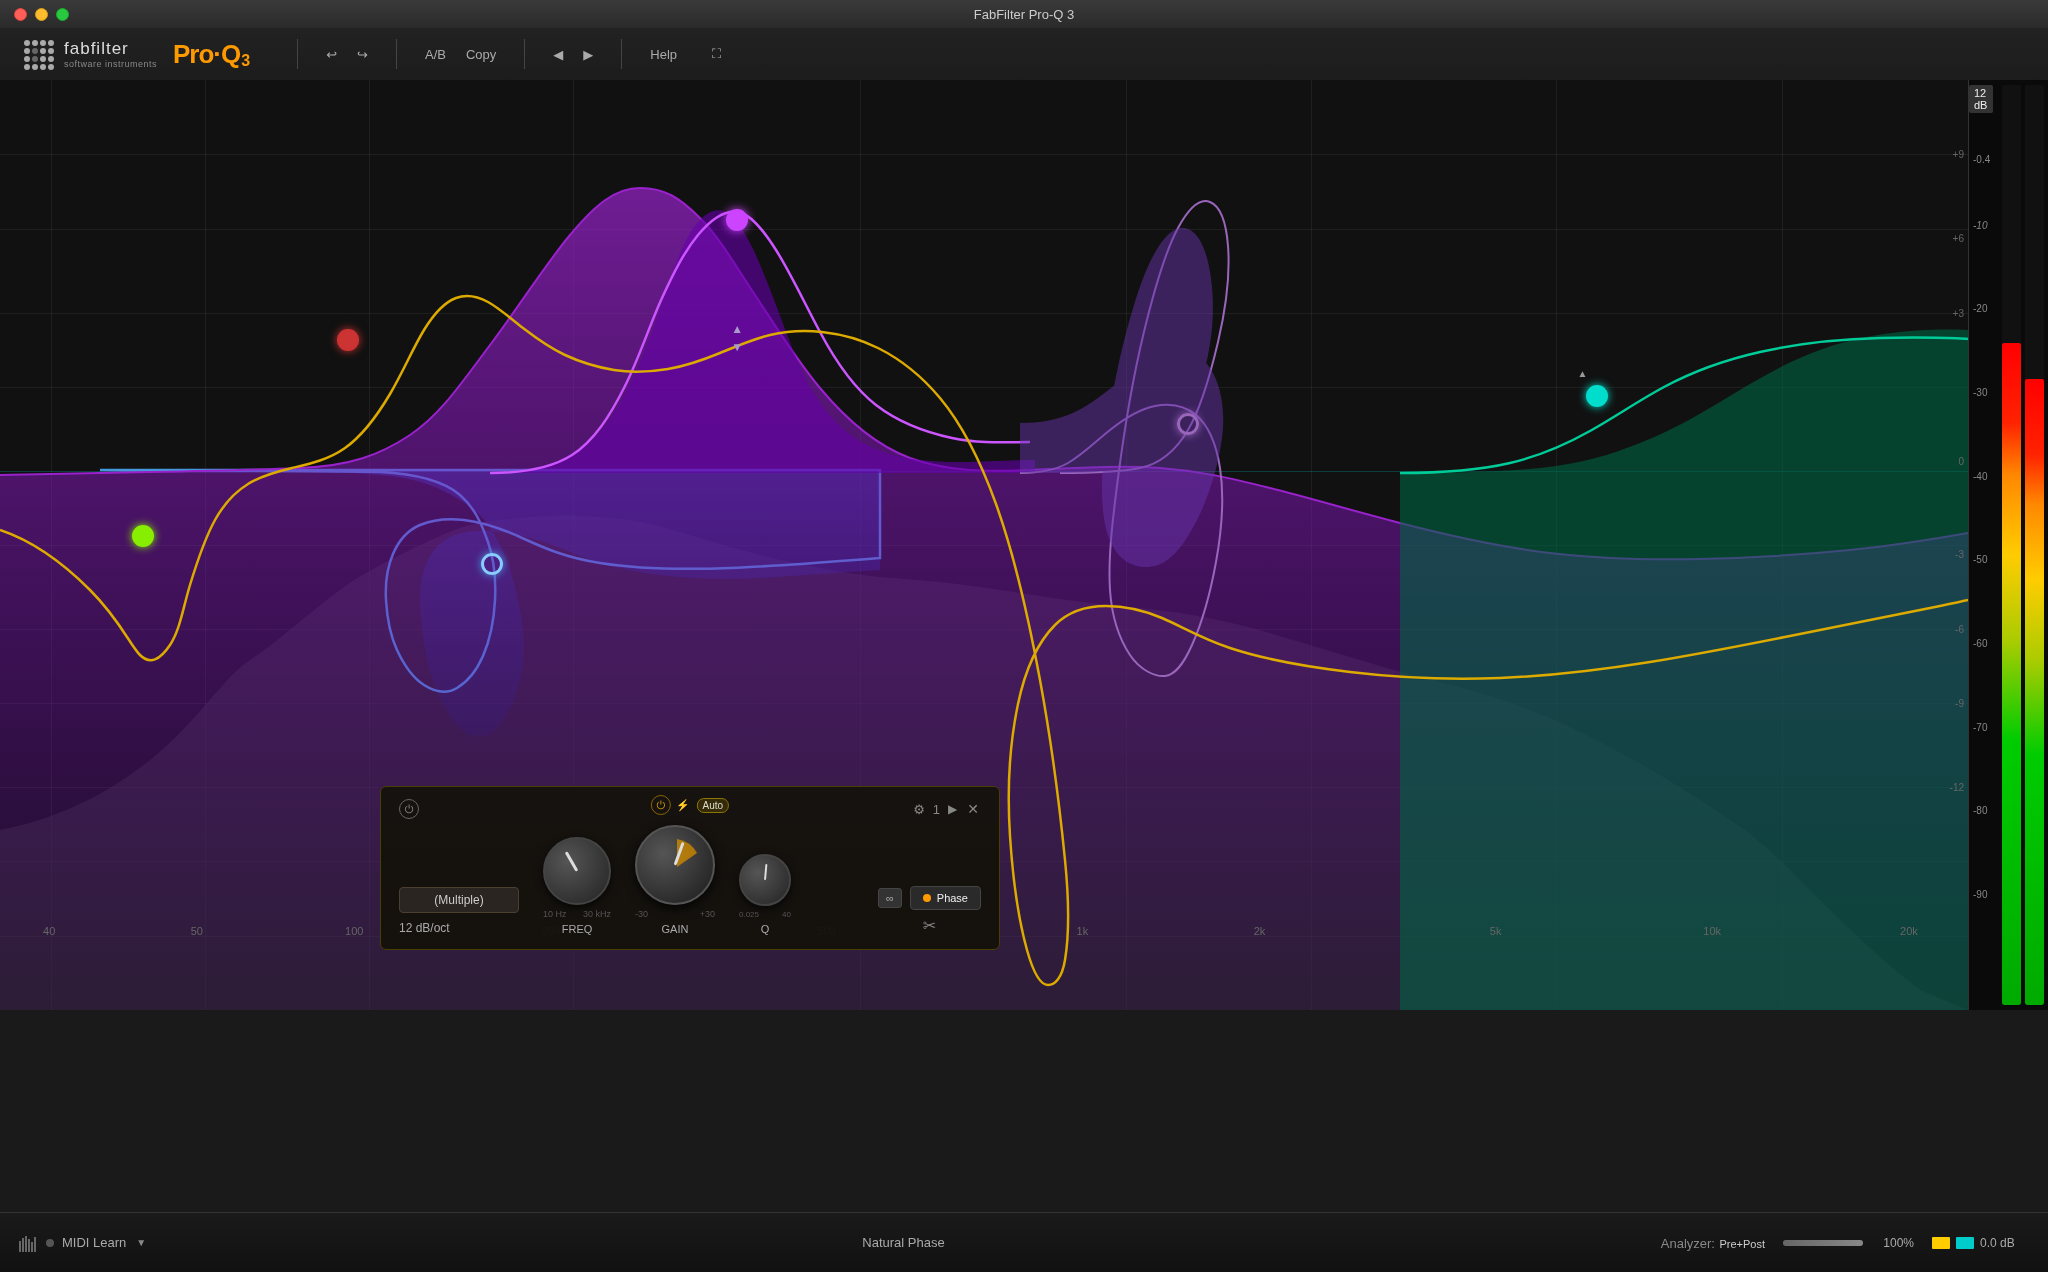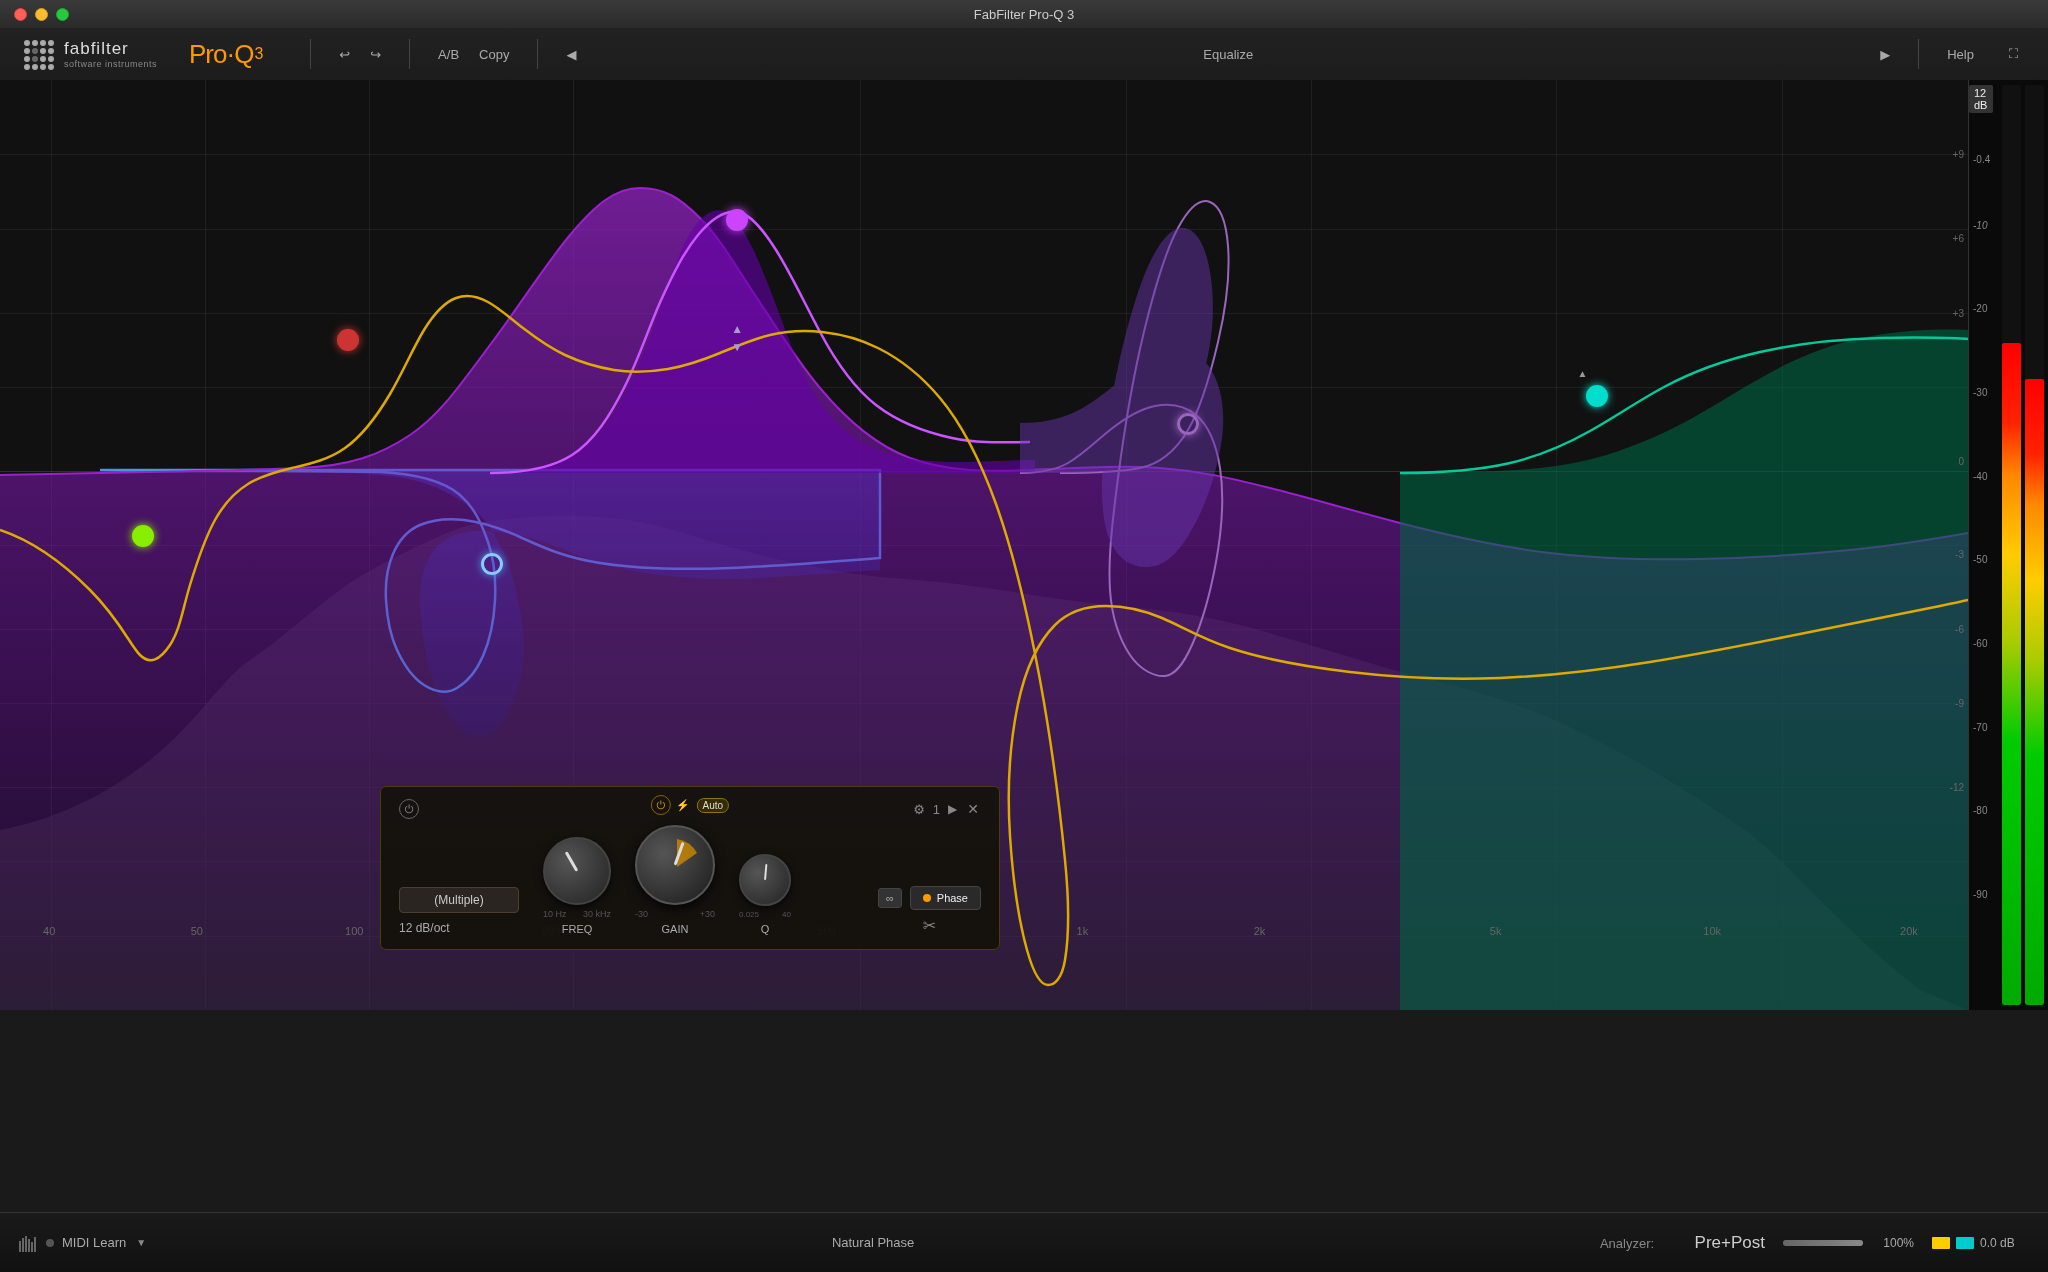--- a/index.html
+++ b/index.html
@@ -82,26 +82,26 @@
       font-weight: 300;
       letter-spacing: 1px;
     }
     .logo-subtitle {
       color: #888;
       font-size: 9px;
       letter-spacing: 0.5px;
     }
     .logo-proq {
       font-size: 26px;
-      font-weight: 400;
+      font-weight: 700;
       color: #f90;
       letter-spacing: -1px;
-      margin-left: 24px;
-      display: flex;
-      align-items: center;
+      margin-left: 8px;
+      display: flex;
+      align-items: flex-end;
     }
     .logo-proq sup {
       font-size: 16px;
       color: #f90;
       margin-left: 1px;
     }
     .toolbar-sep {
       width: 1px;
       height: 30px;
       background: #444;
@@ -383,23 +383,22 @@
       display: flex;
       align-items: center;
       gap: 18px;
     }
     .analyzer-label {
       color: #888;
       font-size: 13px;
     }
     .analyzer-value {
       color: #ccc;
-      font-size: 17px;
-      cursor: pointer;
-      margin-left: 36px;
+      font-size: 11px;
+      cursor: pointer;
     }
     .zoom-controls {
       display: flex;
       align-items: center;
       gap: 6px;
     }
     .zoom-bar {
       width: 80px;
       height: 6px;
       background: #333;
@@ -542,23 +541,20 @@
   <div class="toolbar-btn">
     <span>Copy</span>
   </div>
 
   <div class="toolbar-sep"></div>
 
   <div class="toolbar-btn">
     <span>◀</span>
   </div>
 
-  <div class="toolbar-center">
-    <span class="toolbar-btn">Equalize</span>
-  </div>
 
   <div class="toolbar-btn">
     <span>▶</span>
   </div>
 
   <div class="toolbar-sep"></div>
 
   <div class="toolbar-right">
     <div class="toolbar-btn">Help</div>
     <div class="toolbar-btn">⛶</div>

